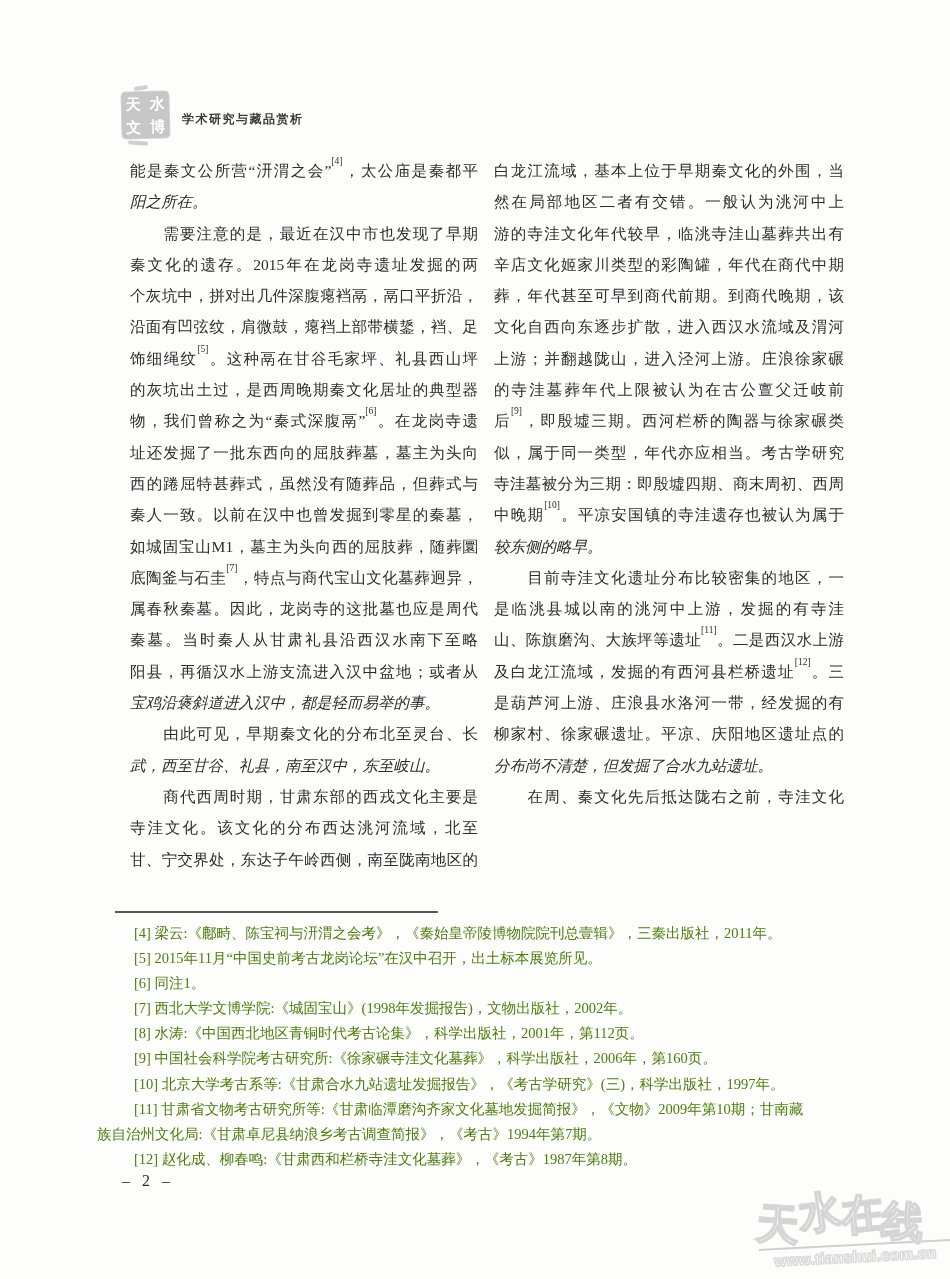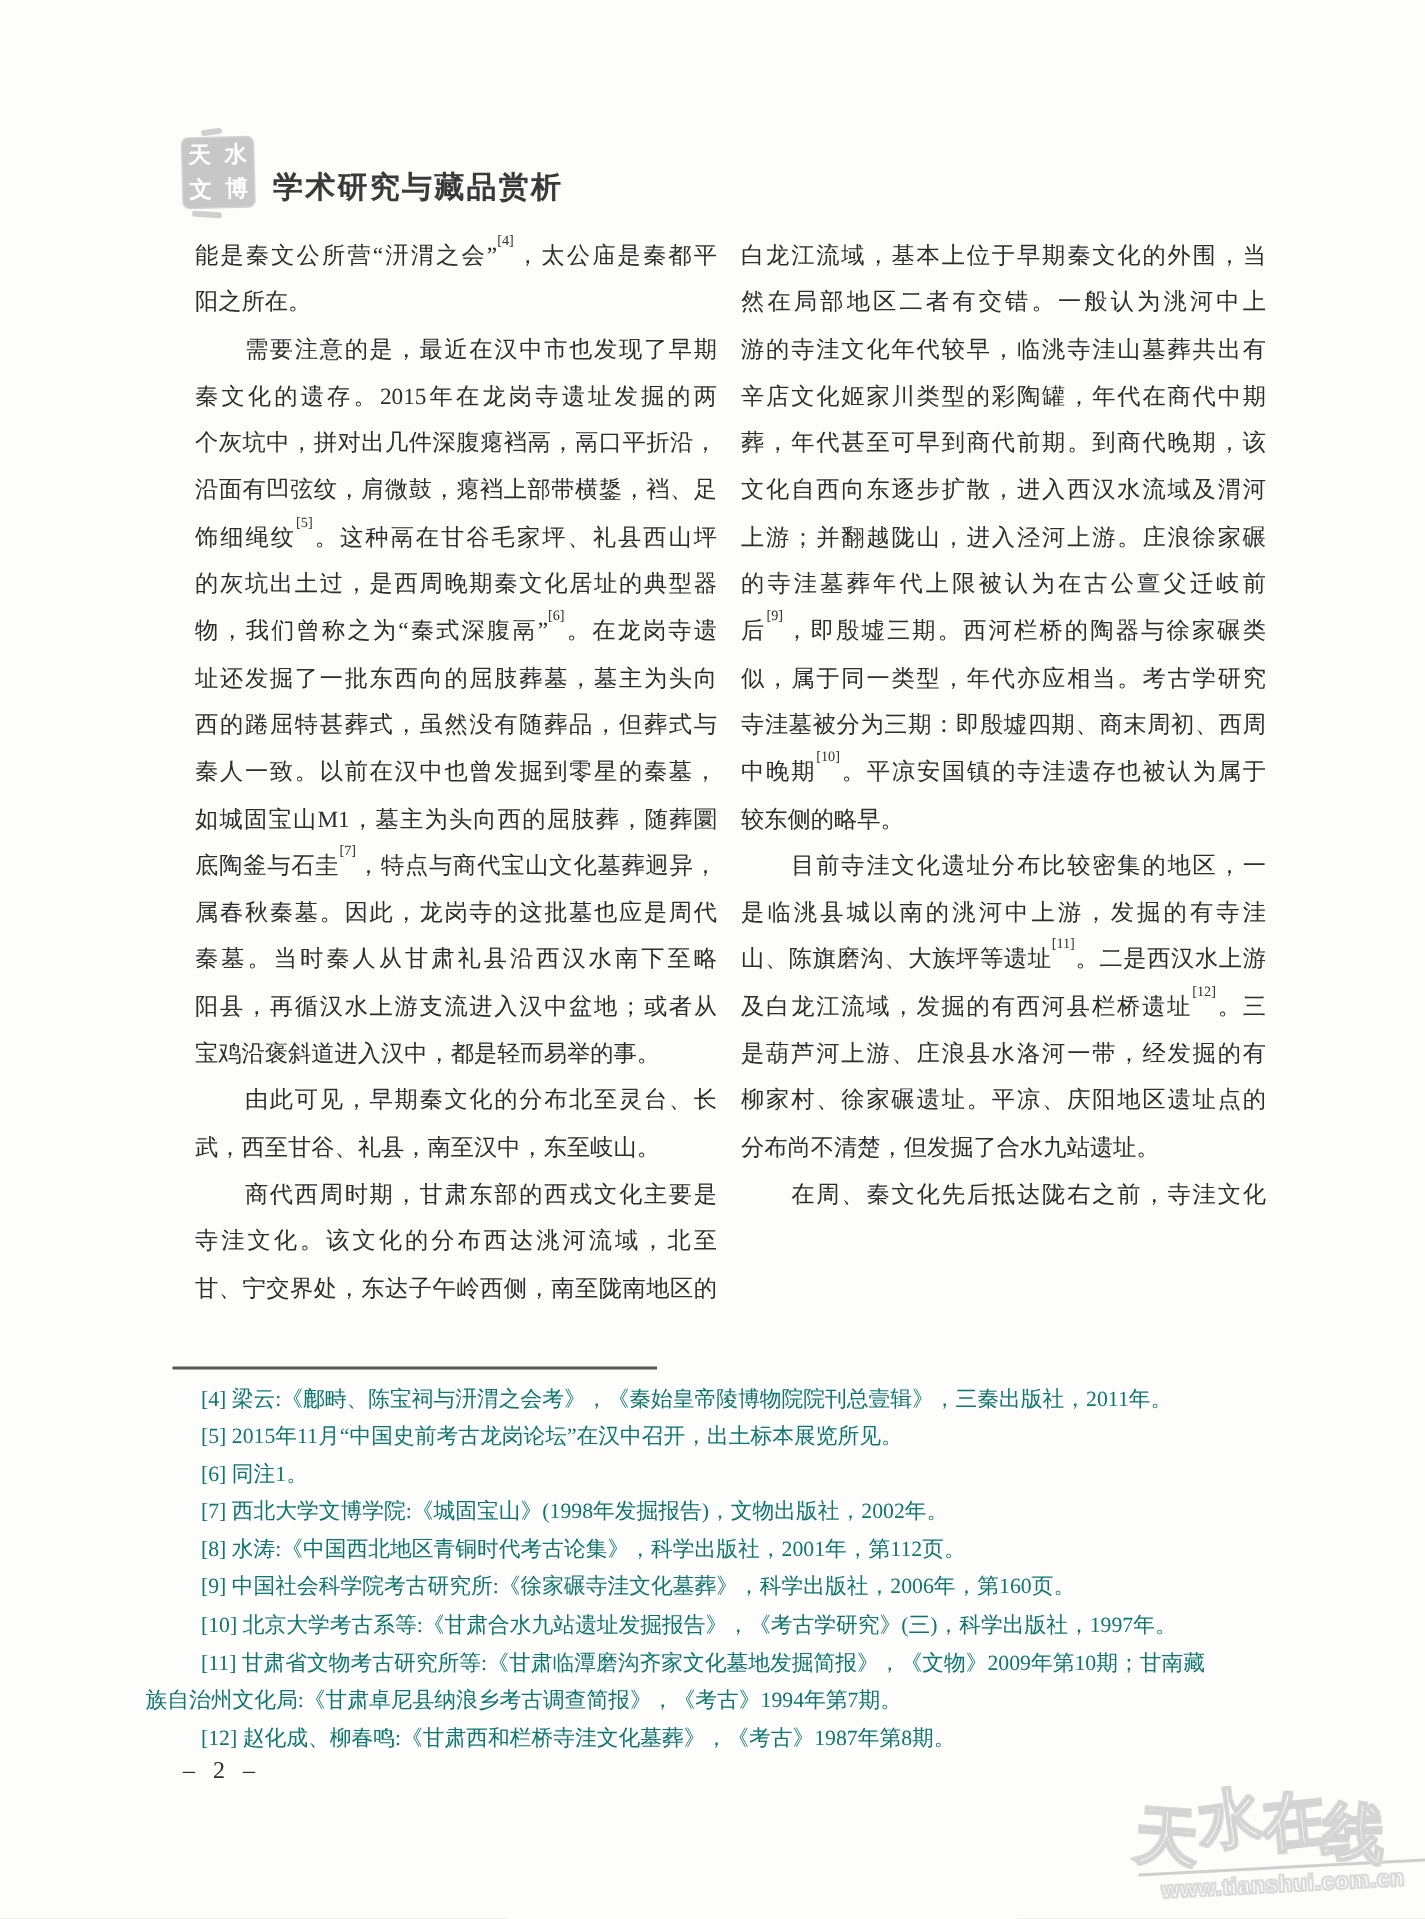--- a/index.html
+++ b/index.html
@@ -19,43 +19,43 @@
   .seal span{
     color:#fff;font-weight:700;font-size:15px;line-height:1;
     font-family:"Liberation Sans",sans-serif;transform:rotate(1deg);
   }
   .seal-mark{position:absolute;background:#cfcfcf;border-radius:2px;}
   .seal-mark.m1{left:134px;top:86px;width:14px;height:4px;transform:rotate(-8deg);}
   .seal-mark.m2{left:128px;top:141px;width:20px;height:4px;transform:rotate(4deg);}
   .section-title{
     position:absolute;left:182px;top:111px;
     font-family:"Liberation Sans","DejaVu Sans",sans-serif;
-    font-weight:700;font-size:20px;color:#3a3a3a;letter-spacing:1.5px;
+    font-weight:700;font-size:12px;color:#3a3a3a;letter-spacing:1.5px;
   }
 
   
   .col{position:absolute;top:155px;margin-left:12px;}
   .col.left{left:118px;width:348px;}
   .col.right{left:482px;width:350px;}
   .bodyline{
     height:31.3px;line-height:31.3px;overflow:hidden;
     font-size:15.5px;letter-spacing:0;
     text-align:justify;text-align-last:justify;text-justify:inter-character;
   }
-  .bodyline.flush{text-align:left;text-align-last:left;}
+  .bodyline.flush{text-align:left;text-align-last:left;font-style:italic;}
   .bodyline sup{
     font-size:9.5px;line-height:0;position:relative;top:-6px;letter-spacing:0;
   }
 
   
   .fn-separator{position:absolute;left:115px;top:911px;width:323px;height:2px;background:#565656;}
   .footnotes{position:absolute;left:97px;top:921px;width:786px;}
   .fnline{
     font-size:14.5px;height:25.1px;line-height:25.1px;overflow:hidden;
-    color:#0f766e;padding-left:37px;text-align:left;
+    color:#4d7c0f;padding-left:37px;text-align:left;
   }
   .fnline.noindent{padding-left:0;}
 
   
   .page-number{
     position:absolute;left:122px;top:1172px;
     font-size:16px;letter-spacing:4px;color:#2e2e2e;
   }
 
   

